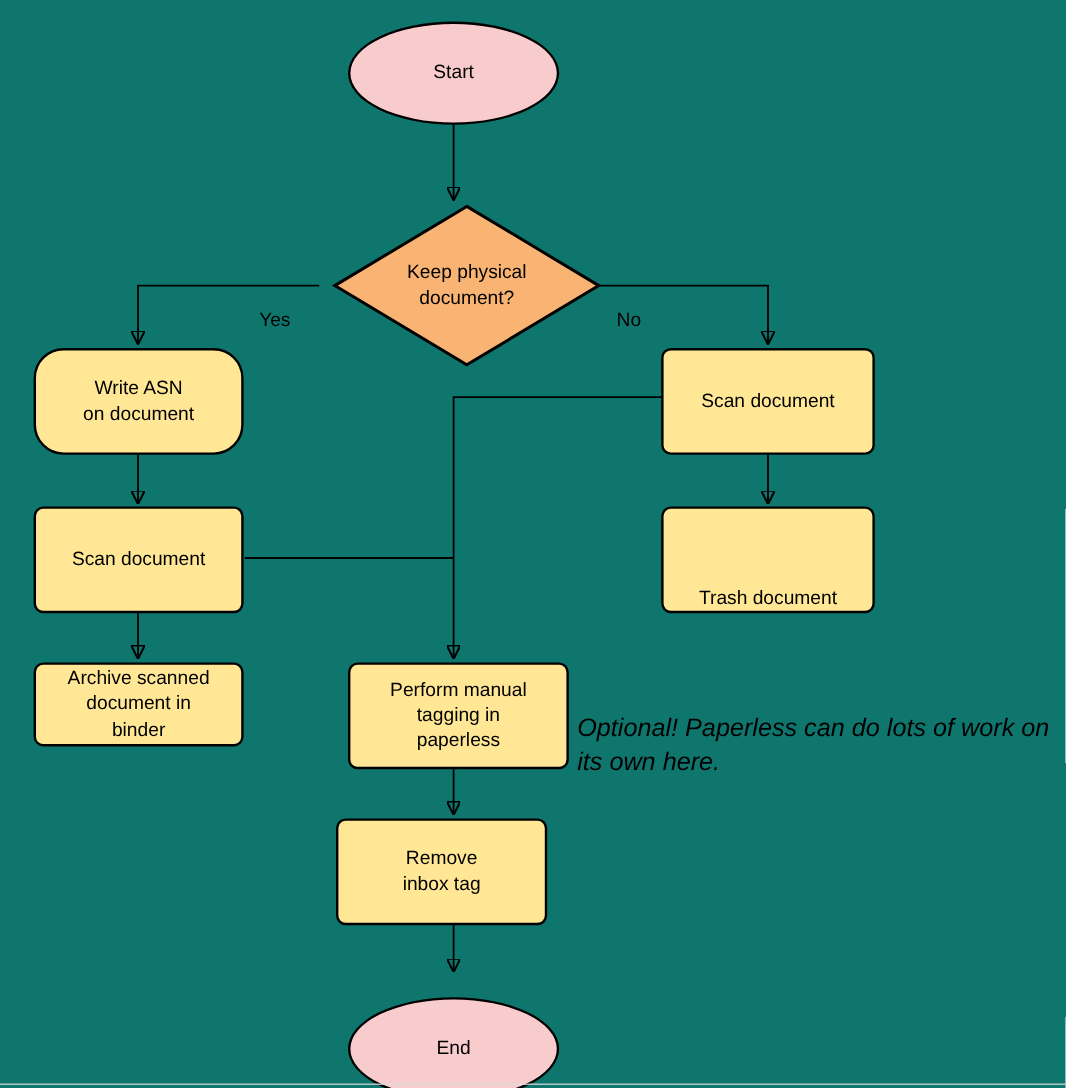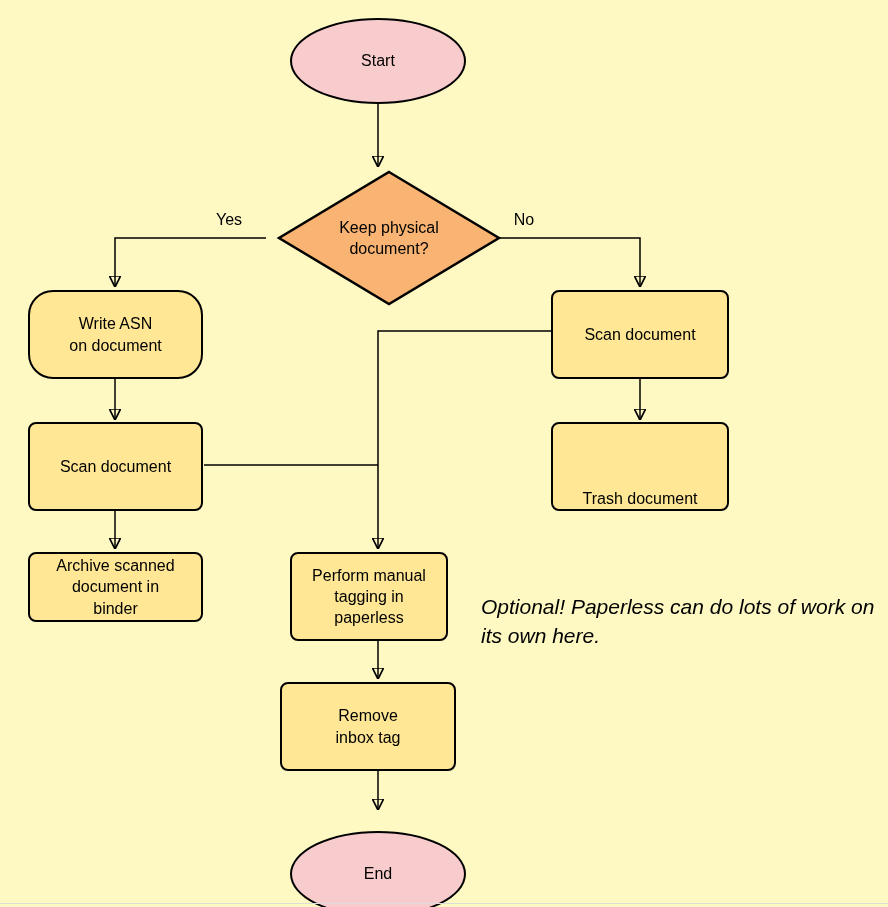--- a/index.html
+++ b/index.html
@@ -3,21 +3,21 @@
 <meta charset="utf-8">
 <style>
   * { margin: 0; padding: 0; box-sizing: border-box; }
   html, body { background: #ffffff; }
   body { font-family: "Liberation Sans", sans-serif; color: #000; }
 
   .canvas {
     position: relative;
     width: 888px;
     height: 907px;
-    background: #fef9c3;
+    background: #0f766e;
     overflow: hidden;
   }
 
   .edges {
     position: absolute;
     inset: 0;
     width: 888px;
     height: 907px;
     pointer-events: none;
   }
@@ -62,20 +62,21 @@
   .decision polygon {
     fill: var(--decision-fill, #F9B473);
     stroke: #000;
     stroke-width: 2.5;
   }
 
   .edge-label {
     position: absolute;
     font-size: 16px;
     text-align: center;
+    margin-top: 48px;
   }
 
   .annotation {
     position: absolute;
     font-size: 21px;
     font-style: italic;
     line-height: 1.4;
     white-space: pre-line;
   }
 
@@ -142,21 +143,21 @@
   <div class="node process" style="left:551px; top:422px; width:178px; height:89px;align-items:flex-end;">
     <span class="label">Trash document</span>
   </div>
 
   <div class="node process" style="left:28px; top:552px; width:175px; height:70px;">
     <span class="label">Archive scanned
 document in
 binder</span>
   </div>
 
-  <div class="node process" style="left:290px; top:552px; width:158px; height:89px;">
+  <div class="node process" style="left:290px; top:552px; width:184px; height:89px;">
     <span class="label">Perform manual
 tagging in
 paperless</span>
   </div>
 
   <div class="annotation" style="left:481px; top:592px; width:400px;">Optional! Paperless can do lots of work on
 its own here.</div>
 
   <div class="node process" style="left:280px; top:682px; width:176px; height:89px;text-align:center;">
     <span class="label">Remove

